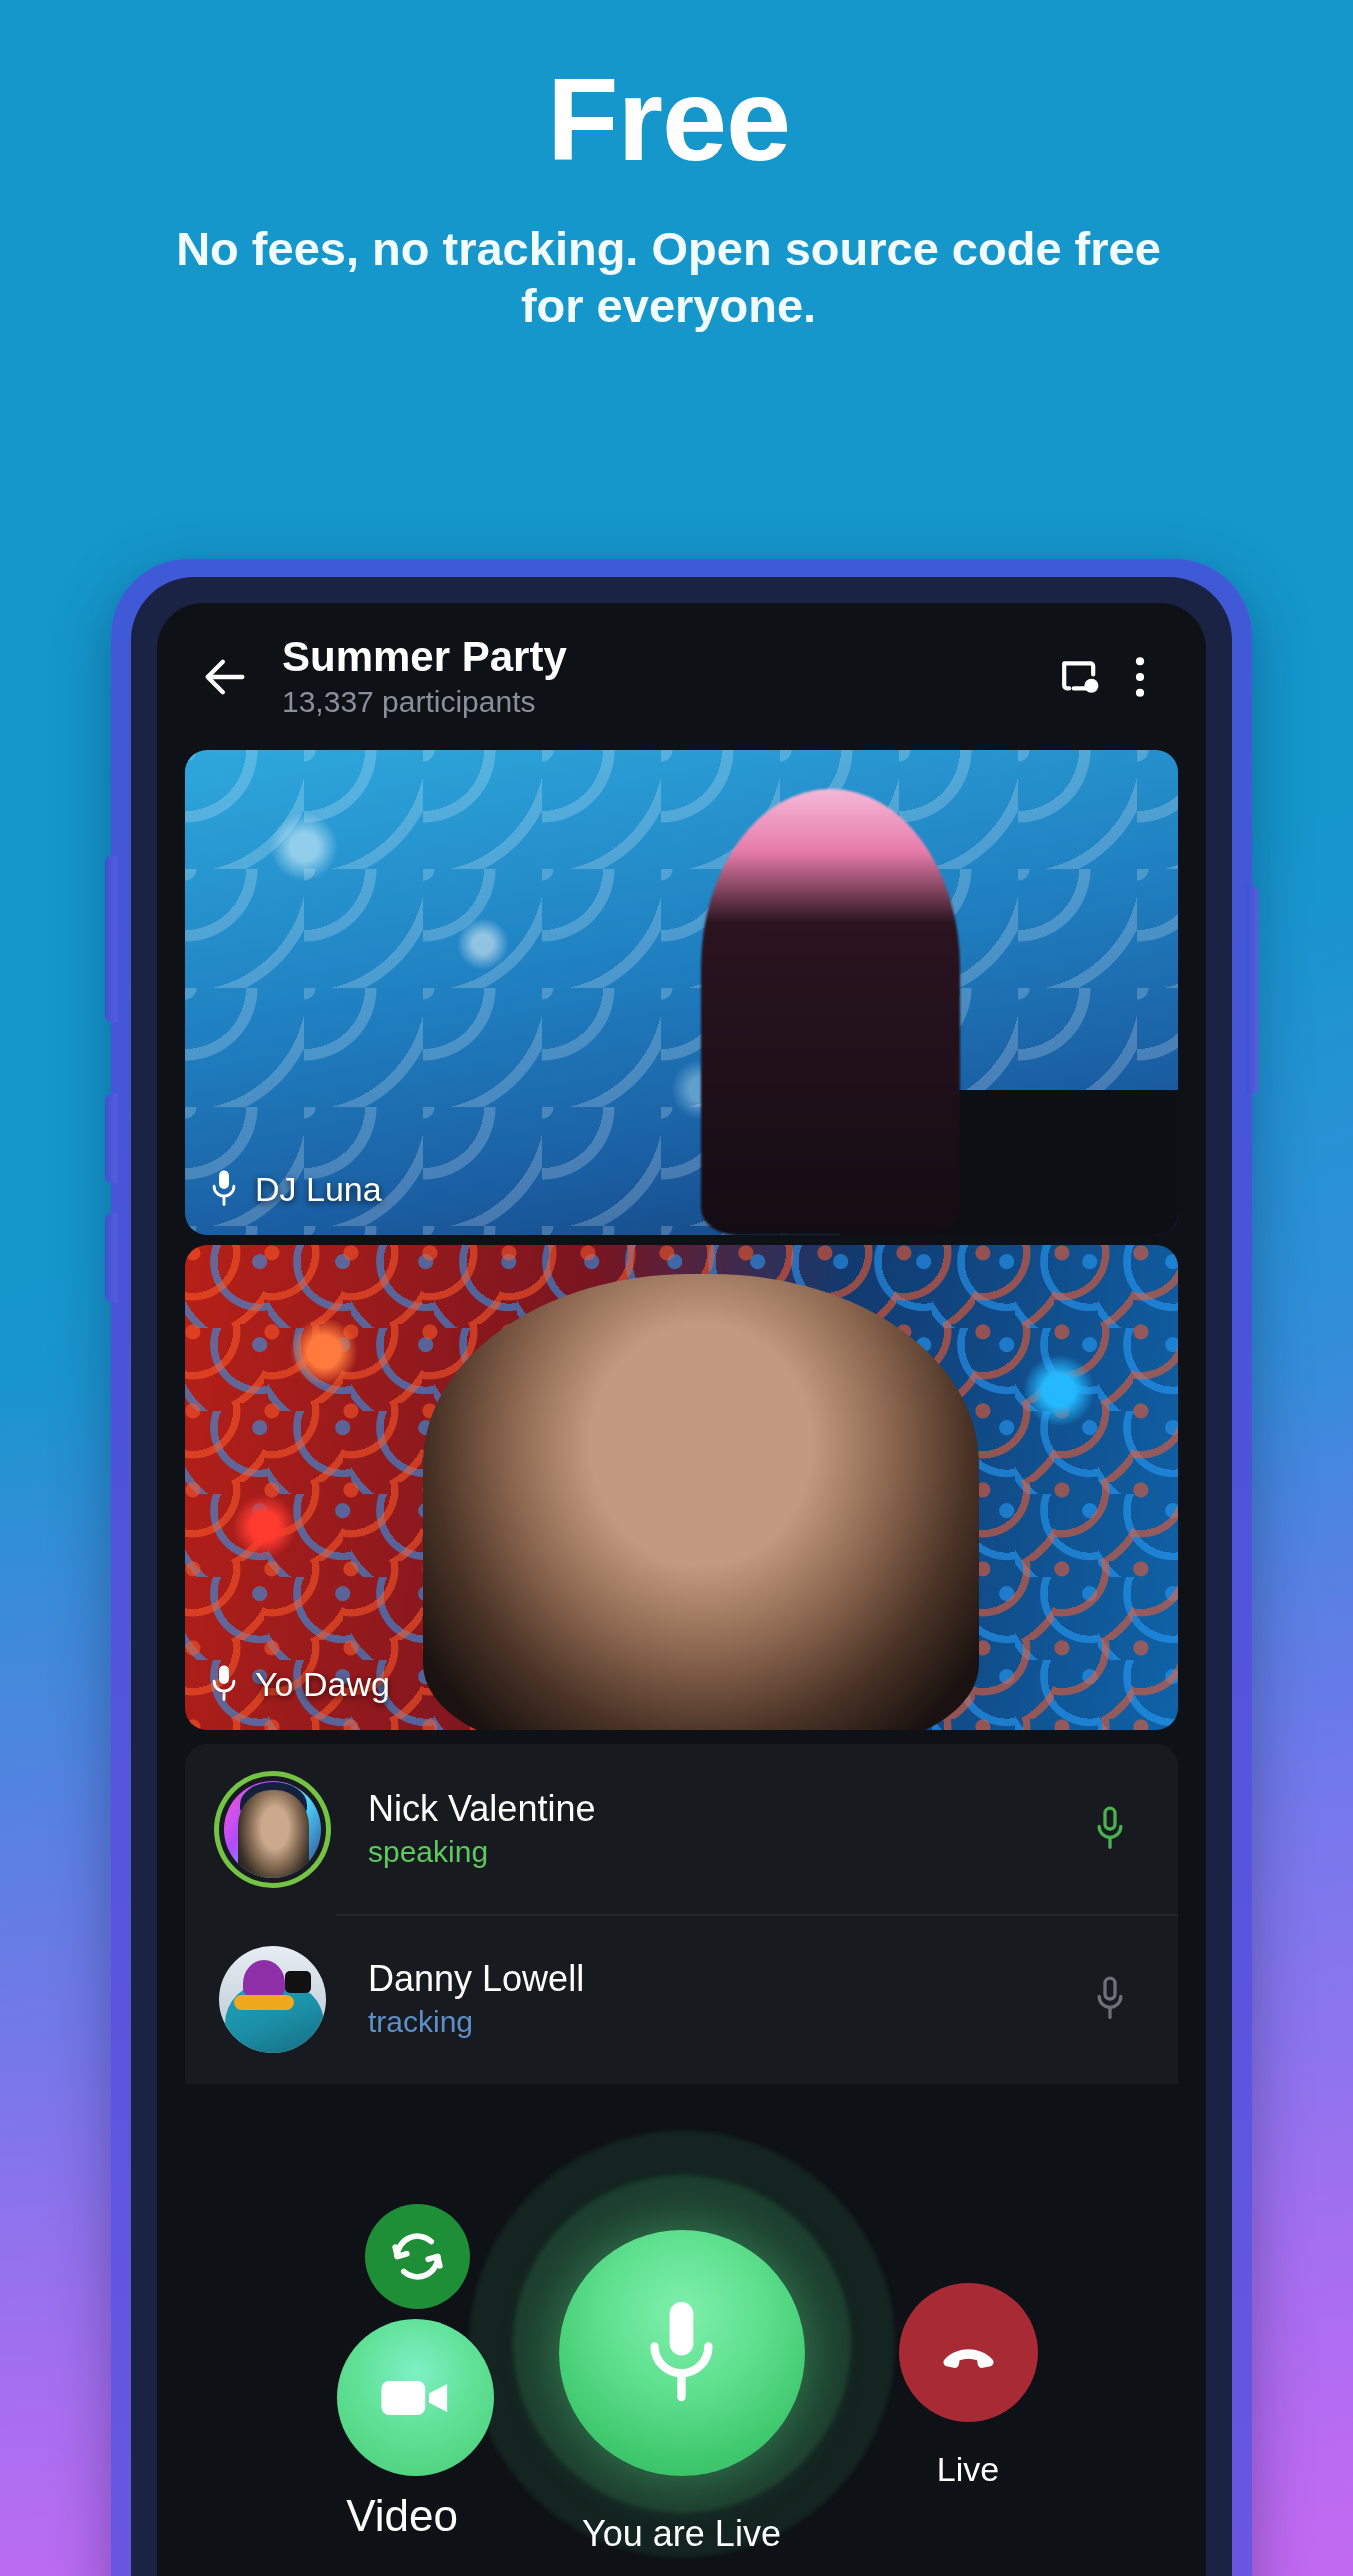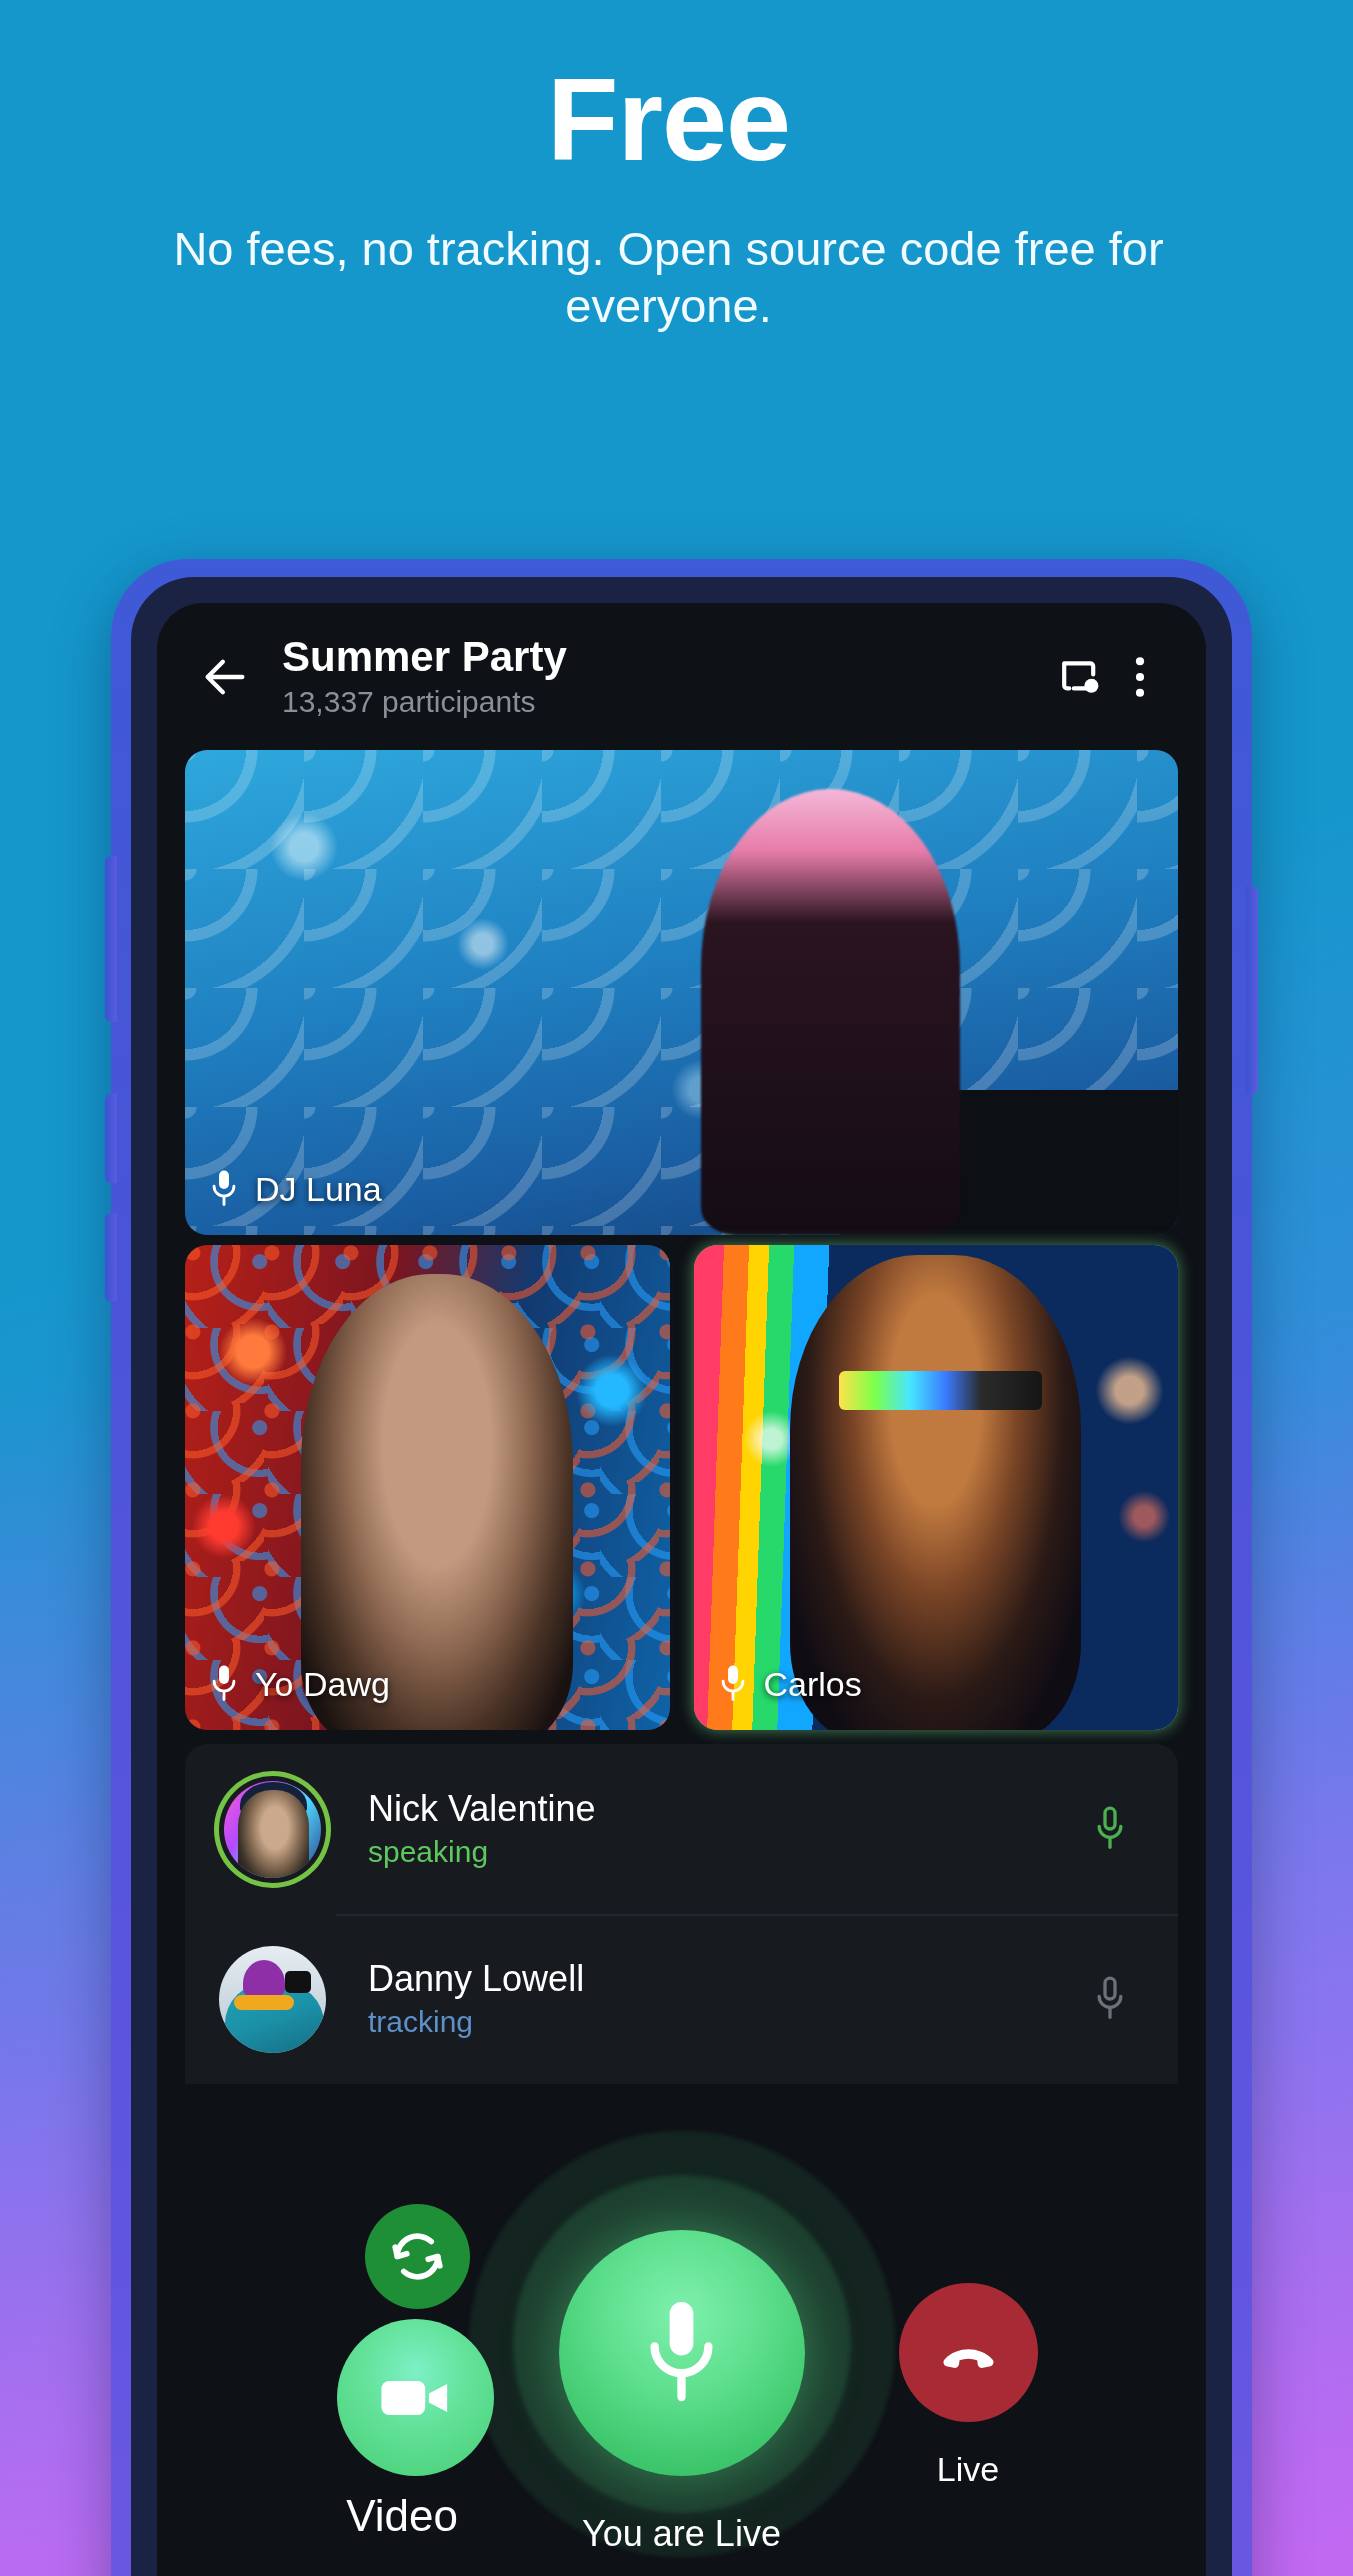--- a/index.html
+++ b/index.html
@@ -37,21 +37,21 @@
     padding-top:59px;
   }
   #promo h1 {
     font-size:117px; line-height:1.05;
     font-weight:700; color:#ffffff;
     letter-spacing:-1px;
   }
   #promo p {
     margin-top:38px;
     font-size:47px; line-height:1.22;
-    font-weight:400; color:#f2fbff;
+    font-weight:700; color:#f2fbff;
     max-width:1050px; margin-left:auto; margin-right:auto;
   }
 
   
   #phone {
     position:absolute;
     left:111px; top:559px;
     width:1141px; height:2081px;
     z-index:10;
   }
@@ -354,34 +354,20 @@
           <div class="tile-label">
             <svg width="34" height="44" viewBox="0 0 24 30">
               <rect x="8.5" y="2" width="7" height="13" rx="3.5" fill="#ffffff"></rect>
               <path d="M5 13a7 7 0 0 0 14 0" fill="none" stroke="#ffffff" stroke-width="2" stroke-linecap="round"></path>
               <path d="M12 20v6" fill="none" stroke="#ffffff" stroke-width="2" stroke-linecap="round"></path>
             </svg>
             <span class="name">Yo Dawg</span>
           </div>
         </div>
 
-        <div class="tile tile-half speaking">
-          <div class="art art-carlos">
-            <div class="neon2"></div>
-            <div class="visor"></div>
-          </div>
-          <div class="tile-label">
-            <svg width="34" height="44" viewBox="0 0 24 30">
-              <rect x="8.5" y="2" width="7" height="13" rx="3.5" fill="#ffffff"></rect>
-              <path d="M5 13a7 7 0 0 0 14 0" fill="none" stroke="#ffffff" stroke-width="2" stroke-linecap="round"></path>
-              <path d="M12 20v6" fill="none" stroke="#ffffff" stroke-width="2" stroke-linecap="round"></path>
-            </svg>
-            <span class="name">Carlos</span>
-          </div>
-        </div>
 
       </div>
     </div>
 
     <div class="plist">
 
       <div class="prow">
         <div class="pav ring">
           <div class="inner av-nick">
             <div class="beanie"></div>

